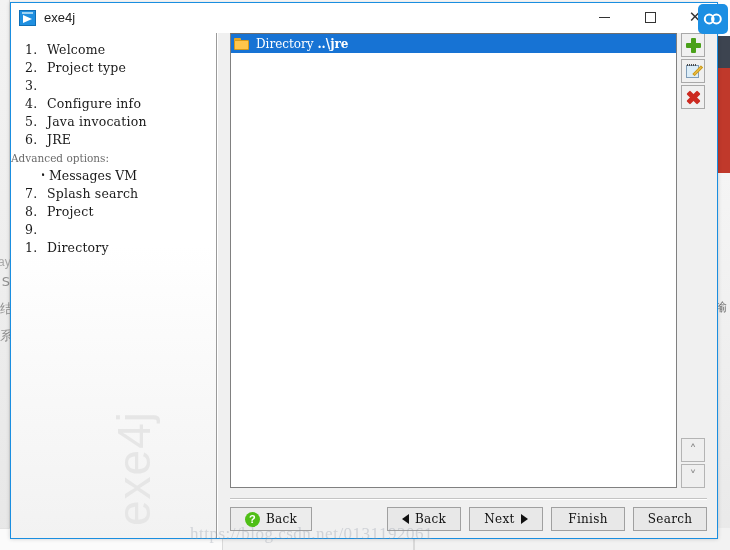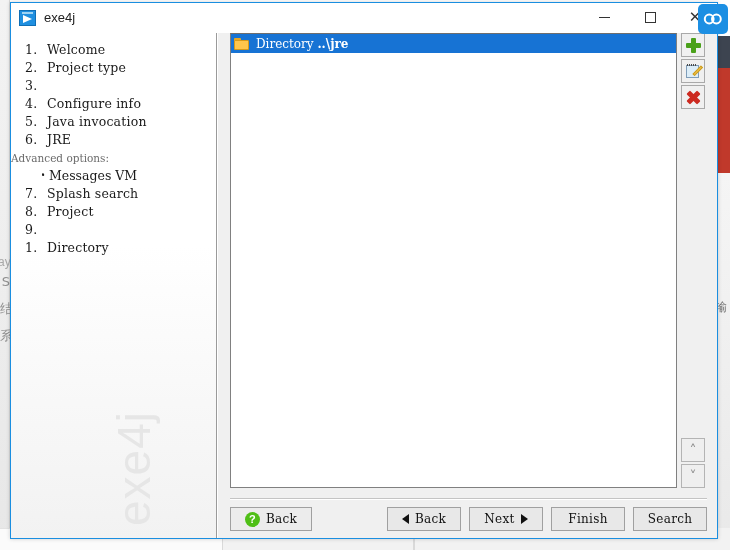--- a/index.html
+++ b/index.html
@@ -434,13 +434,14 @@
             <span>Finish</span>
           </div>
           <div class="btn">
             <span>Search</span>
           </div>
         </div>
       </div>
     </div>
   </div>
 
+  <div class="wm-url">https://blog.csdn.net/0131192061</div>
 </div>
 
 </body></html>

